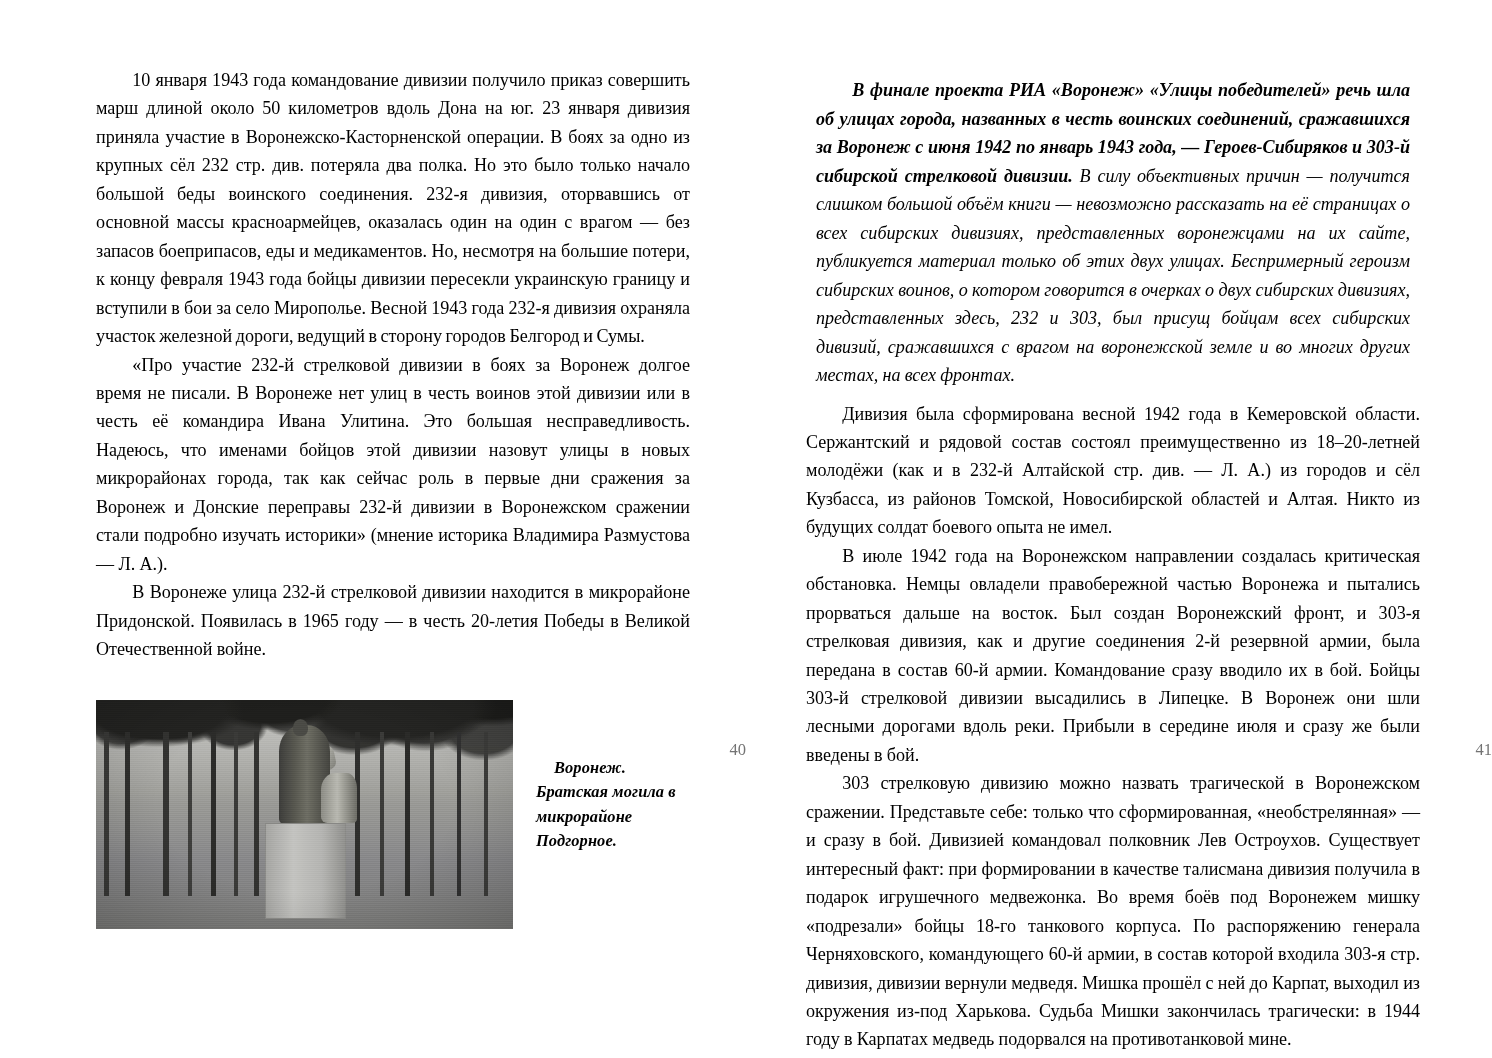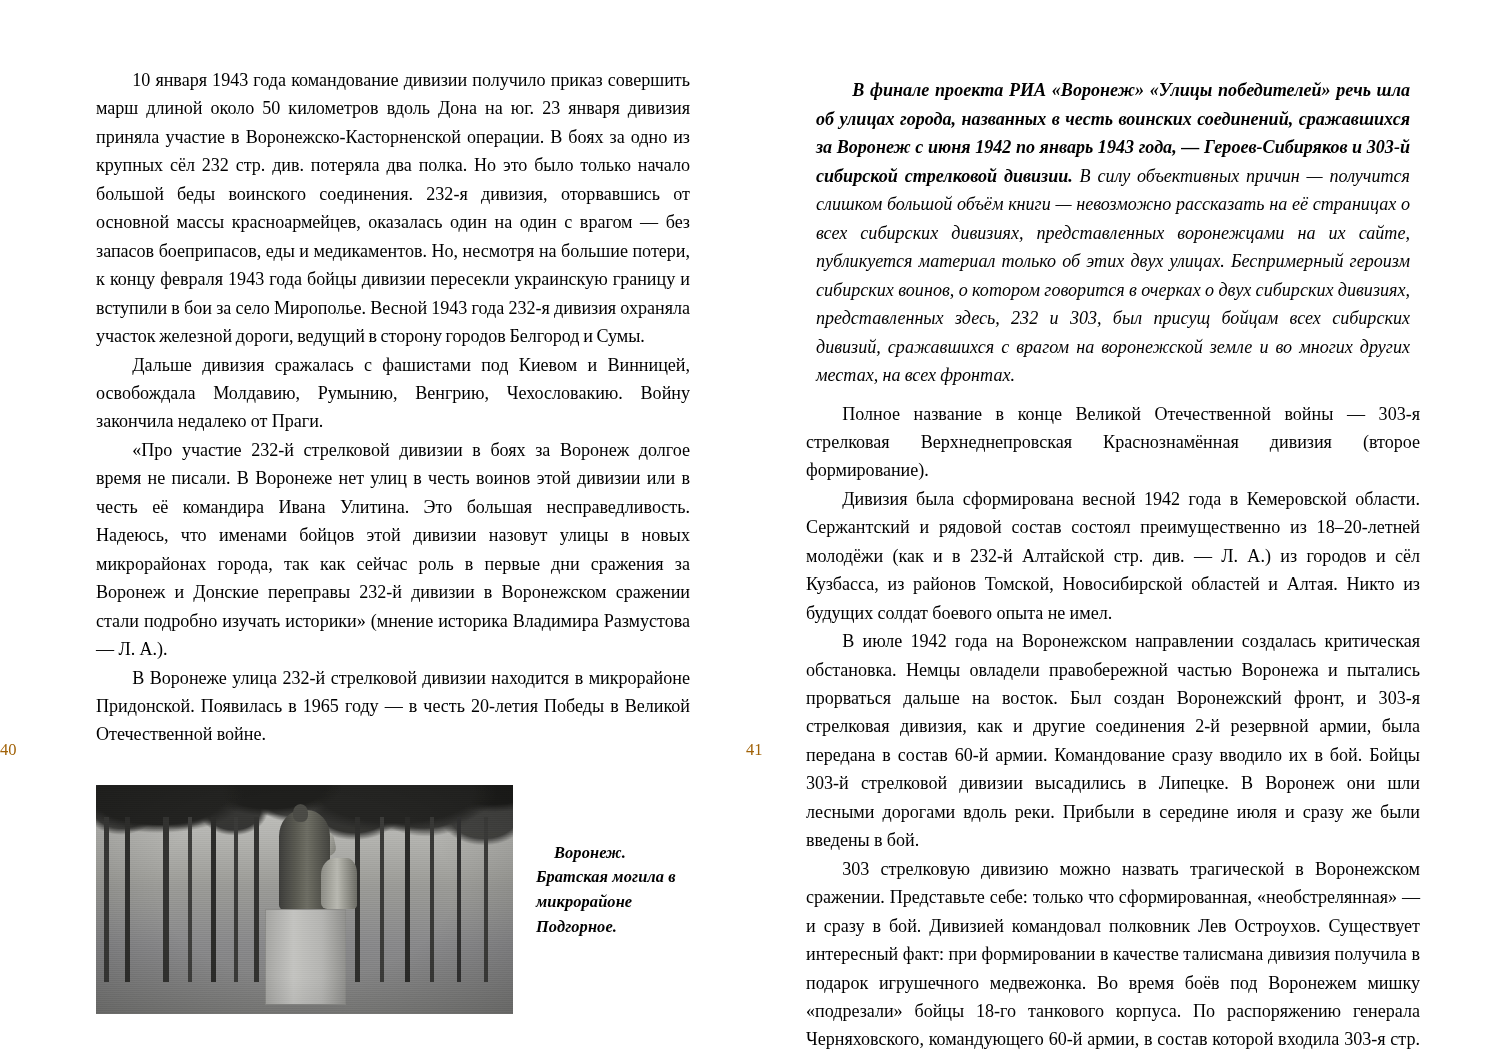--- a/index.html
+++ b/index.html
@@ -194,37 +194,36 @@
     position: absolute; inset: 0;
     background: radial-gradient(ellipse at 50% 45%, rgba(0,0,0,0) 50%, rgba(0,0,0,.18) 100%);
     pointer-events: none;
   }
 
   .folio {
     position: absolute;
     bottom: 24px;
     left: 0;
     width: 100%;
-    text-align: left;
+    text-align: right;
     font-size: 16.5px;
     line-height: 1;
-    color: #a16207;
+    color: #737373;
   }
   .page-left  .folio { padding-left: 0px; }
   .page-right .folio { padding-left: 0px; }
 </style>
 </head>
 <body>
 
 <div class="spread">
 
   <div class="page page-left">
     <div class="col">
       <p class="para tight">10 января 1943 года командование дивизии получило приказ совершить марш длиной около 50 километров вдоль Дона на юг. 23 января дивизия приняла участие в Воронежско-Касторненской операции. В боях за одно из крупных сёл 232 стр. див. потеряла два полка. Но это было только начало большой беды воинского соединения. 232-я дивизия, оторвавшись от основной массы красноармейцев, оказалась один на один с врагом — без запасов боеприпасов, еды и медикаментов. Но, несмотря на большие потери, к концу февраля 1943 года бойцы дивизии пересекли украинскую границу и вступили в бои за село Мирополье. Весной 1943 года 232-я дивизия охраняла участок железной дороги, ведущий в сторону городов Белгород и Сумы.</p>
-      <p class="para">Дальше дивизия сражалась с фашистами под Киевом и Винницей, освобождала Молдавию, Румынию, Венгрию, Чехословакию. Войну закончила недалеко от Праги.</p>
       <p class="para">«Про участие 232-й стрелковой дивизии в боях за Воронеж долгое время не писали. В Воронеже нет улиц в честь воинов этой дивизии или в честь её командира Ивана Улитина. Это большая несправедливость. Надеюсь, что именами бойцов этой дивизии назовут улицы в новых микрорайонах города, так как сейчас роль в первые дни сражения за Воронеж и Донские переправы 232-й дивизии в Воронежском сражении стали подробно изучать историки» (мнение историка Владимира Размустова — Л. А.).</p>
       <p class="para">В Воронеже улица 232-й стрелковой дивизии находится в микрорайоне Придонской. Появилась в 1965 году — в честь 20-летия Победы в Великой Отечественной войне.</p>
 
       <div class="figure-block">
         <div class="photo" aria-label="Чёрно-белая фотография: памятник-скульптура советского воина на постаменте с мемориальной доской, обнесённый оградой, среди деревьев">
           <div class="ph-sky"></div>
           <div class="ph-trees-back"></div>
           <div class="ph-canopy"></div>
           <div class="ph-trunks"></div>
 
@@ -247,21 +246,20 @@
   </div>
 
   <div class="page page-right">
     <div class="col">
 
       <p class="lead">
         <b>В финале проекта РИА «Воронеж» «Улицы победителей» речь шла об улицах города, названных в честь воинских соединений, сражавшихся за Воронеж с июня 1942 по январь 1943 года, — Героев-Сибиряков и 303-й сибирской стрелковой дивизии.</b><span> В силу объективных причин — получится слишком большой объём книги — невозможно рассказать на её страницах о всех сибирских дивизиях, представленных воронежцами на их сайте, публикуется материал только об этих двух улицах. Беспримерный героизм сибирских воинов, о котором говорится в очерках о двух сибирских дивизиях, представленных здесь, 232 и 303, был присущ бойцам всех сибирских дивизий, сражавшихся с врагом на воронежской земле и во многих других местах, на всех фронтах.</span>
       </p>
 
 
-      <p class="para">Полное название в конце Великой Отечественной войны — 303-я стрелковая Верхнеднепровская Краснознамённая дивизия (второе формирование).</p>
       <p class="para">Дивизия была сформирована весной 1942 года в Кемеровской области. Сержантский и рядовой состав состоял преимущественно из 18–20-летней молодёжи (как и в 232-й Алтайской стр. див. — Л. А.) из городов и сёл Кузбасса, из районов Томской, Новосибирской областей и Алтая. Никто из будущих солдат боевого опыта не имел.</p>
       <p class="para">В июле 1942 года на Воронежском направлении создалась критическая обстановка. Немцы овладели правобережной частью Воронежа и пытались прорваться дальше на восток. Был создан Воронежский фронт, и 303-я стрелковая дивизия, как и другие соединения 2-й резервной армии, была передана в состав 60-й армии. Командование сразу вводило их в бой. Бойцы 303-й стрелковой дивизии высадились в Липецке. В Воронеж они шли лесными дорогами вдоль реки. Прибыли в середине июля и сразу же были введены в бой.</p>
       <p class="para">303 стрелковую дивизию можно назвать трагической в Воронежском сражении. Представьте себе: только что сформированная, «необстрелянная» — и сразу в бой. Дивизией командовал полковник Лев Остроухов. Существует интересный факт: при формировании в качестве талисмана дивизия получила в подарок игрушечного медвежонка. Во время боёв под Воронежем мишку «подрезали» бойцы 18-го танкового корпуса. По распоряжению генерала Черняховского, командующего 60-й армии, в состав которой входила 303-я стр. дивизия, дивизии вернули медведя. Мишка прошёл с ней до Карпат, выходил из окружения из-под Харькова. Судьба Мишки закончилась трагически: в 1944 году в Карпатах медведь подорвался на противотанковой мине.</p>
     </div>
 
     <div class="folio">41</div>
   </div>
 
 </div>
 

